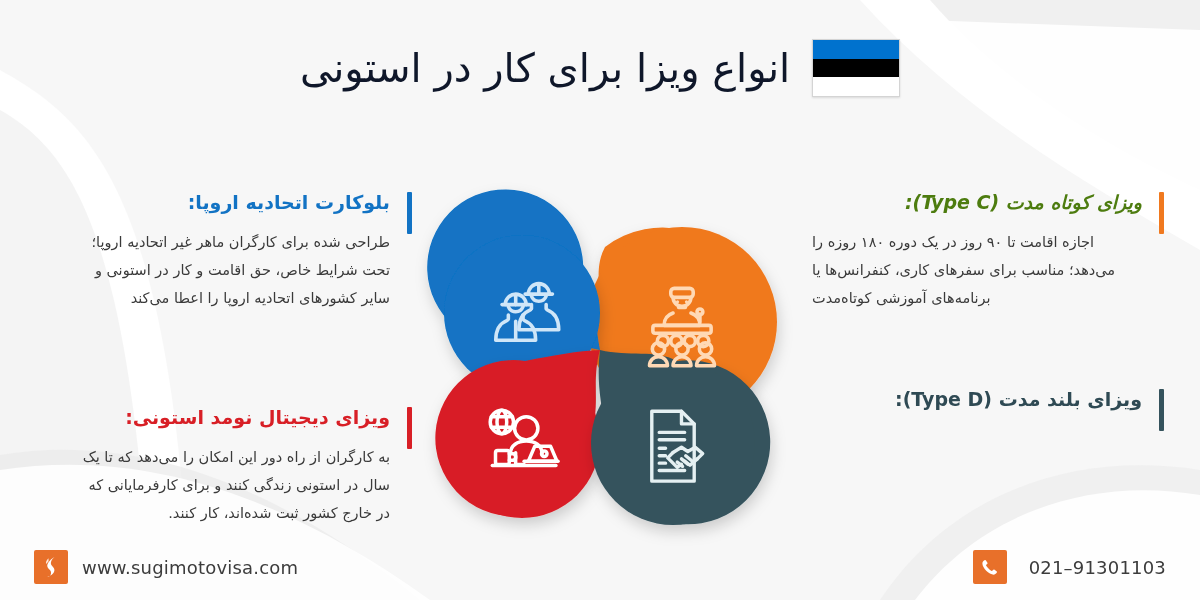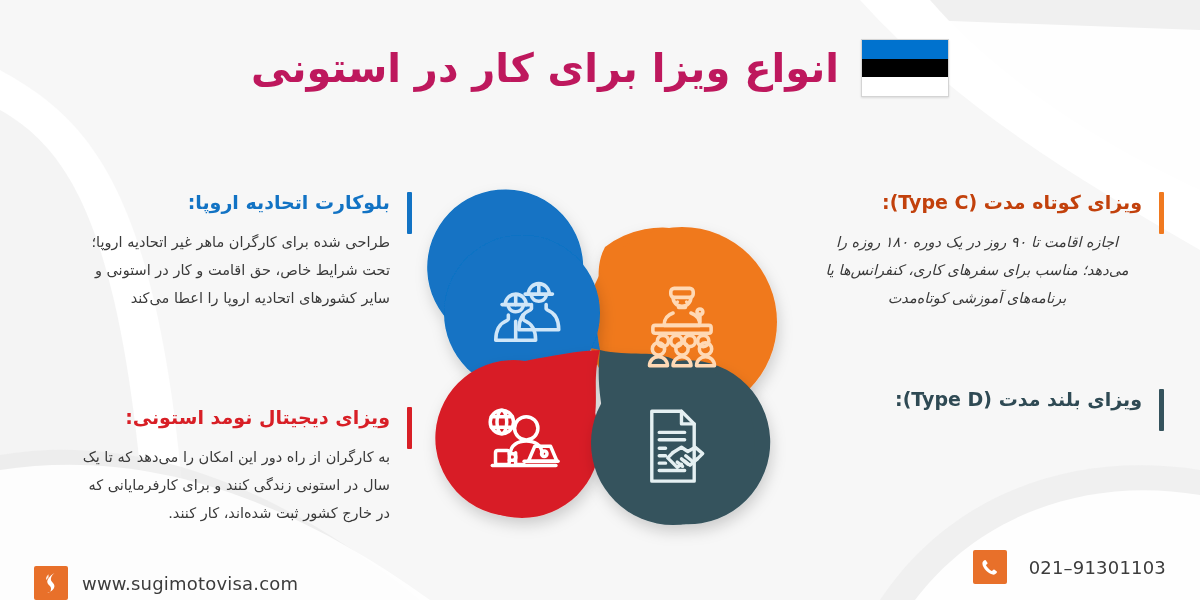--- a/index.html
+++ b/index.html
@@ -15,21 +15,21 @@
   
   .bg-waves{position:absolute;inset:0;width:1200px;height:600px;z-index:0;pointer-events:none;}
 
   
   .header{
     position:absolute;top:28px;left:0;width:1200px;height:80px;z-index:5;
     display:flex;align-items:center;justify-content:center;gap:22px;
     flex-direction:row-reverse;
   }
   .header-title{
-    font-size:40px;font-weight:700;color:#be185d;letter-spacing:-0.5px;
+    font-size:40px;font-weight:400;color:#0f172a;letter-spacing:-0.5px;
     white-space:nowrap;line-height:1;direction:rtl;
   }
   .flag{
     width:86px;height:56px;border:1px solid #d4d4d4;
     display:flex;flex-direction:column;box-shadow:0 1px 2px rgba(0,0,0,.12);
     overflow:hidden;flex:0 0 auto;
   }
   .flag span{display:block;flex:1 1 33.33%;}
   .flag .s1{background:#0072CE;}
   .flag .s2{background:#000000;}
@@ -50,37 +50,37 @@
   .block.left{text-align:left;padding-left:22px;direction:rtl;}
   .block .title{
     font-size:19px;font-weight:700;line-height:1.35;margin:0 0 12px 0;
     white-space:nowrap;
   }
   .block.left .title{text-align:left;}
   .block .body{
     font-size:14.5px;line-height:1.95;color:#3a3a3a;margin:0;font-weight:400;
   }
   .block.left .body{text-align:left;}
-  .block.right .body{text-align:center;font-style:italic;}
+  .block.right .body{text-align:left;}
 
   #blk-tr{left:812px;top:190px;width:330px;}
   #blk-br{left:812px;top:387px;width:330px;}
   #blk-tl{left:60px;top:190px;width:330px;}
   #blk-bl{left:60px;top:405px;width:330px;}
 
   
   #blk-tl, #blk-bl{padding-right:0;padding-left:22px;}
   #blk-tl .bar, #blk-bl .bar{right:0;left:auto;}
   #blk-tl .title, #blk-bl .title{text-align:right;padding-right:22px;}
   #blk-tl .body,  #blk-bl .body{text-align:right;padding-right:22px;}
 
   
   .footer{position:absolute;left:0;bottom:0;width:1200px;height:58px;z-index:6;}
   .footer-left{
-    position:absolute;left:34px;top:24px;display:flex;align-items:center;gap:14px;
+    position:absolute;left:34px;top:8px;display:flex;align-items:center;gap:14px;
     direction:ltr;
   }
   .footer-right{
     position:absolute;right:34px;top:8px;display:flex;align-items:center;gap:22px;
     direction:ltr;
   }
   .badge{
     width:34px;height:34px;background:#E8702A;border-radius:2px;
     display:flex;align-items:center;justify-content:center;flex:0 0 auto;
   }
@@ -242,21 +242,21 @@
         <path d="M30,43 l8,-5 6,4 7,-4 7,6 -5,5"></path>
         <path d="M53,49 l-7,6 -5,-4"></path>
         <path d="M30,43 l-5,5 9,9 4,-3"></path>
         <path d="M34,52 l5,4 M38,49 l6,5 M42,46 l6,5"></path>
       </g>
     </svg>
   </div>
 
   <div class="block right" id="blk-tr">
     <div class="bar" style="background:#F0791F;"></div>
-    <div class="title" style="color:#c2410c;">ویزای کوتاه مدت (Type C):</div>
+    <div class="title" style="color:#4d7c0f;font-style:italic;">ویزای کوتاه مدت (Type C):</div>
     <div class="body">اجازه اقامت تا ۹۰ روز در یک دوره ۱۸۰ روزه را می‌دهد؛ مناسب برای سفرهای کاری، کنفرانس‌ها یا برنامه‌های آموزشی کوتاه‌مدت</div>
   </div>
 
   <div class="block right" id="blk-br">
     <div class="bar" style="background:#35535D;"></div>
     <div class="title" style="color:#2F4A54;">ویزای بلند مدت (Type D):</div>
   </div>
 
   <div class="block left" id="blk-tl">
     <div class="bar" style="background:#1273C4;"></div>

